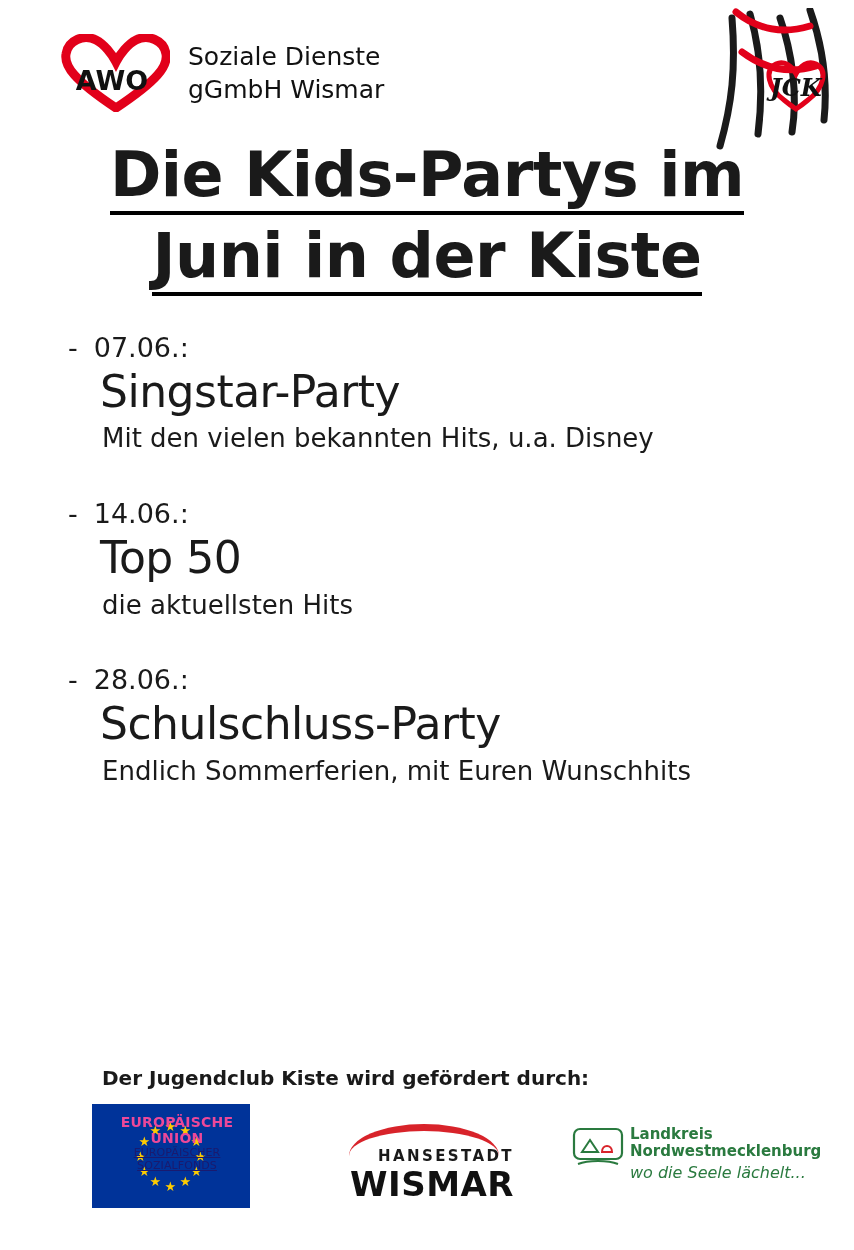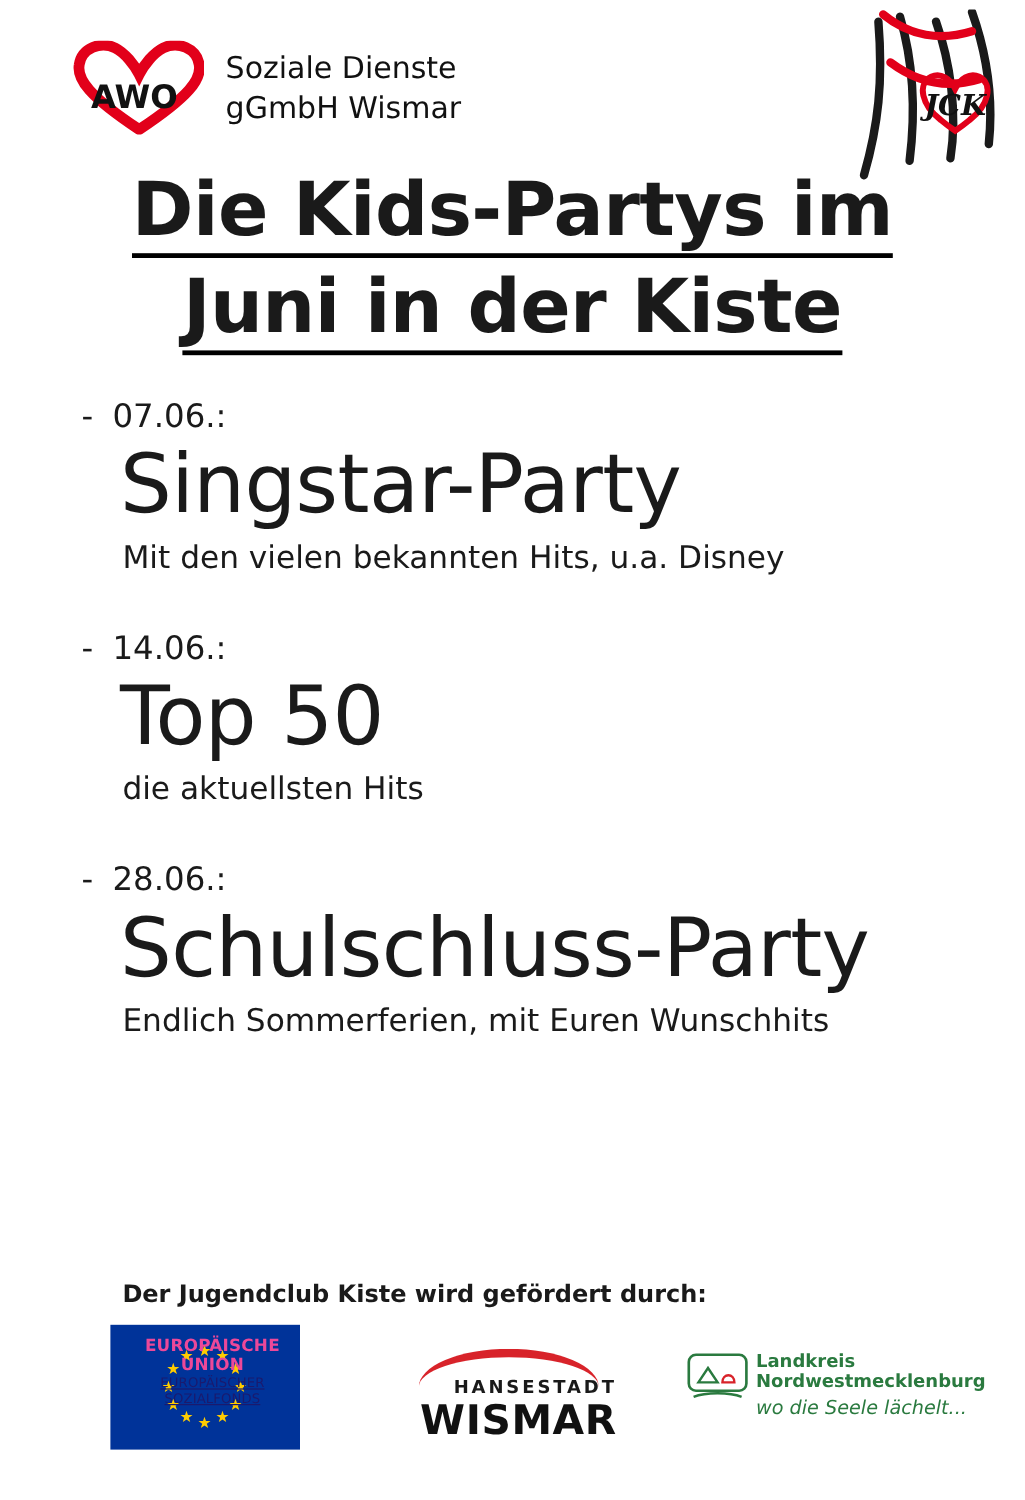--- a/index.html
+++ b/index.html
@@ -80,21 +80,21 @@
     width: 854px;
   }
   .event { margin-bottom: 40px; }
   .event .date {
     font-size: 27px;
     padding-left: 68px;
     line-height: 1.3;
   }
   .event .date .dash { margin-right: 16px; }
   .event .name {
-    font-size: 68px;
+    font-size: 44px;
     padding-left: 100px;
     line-height: 1.12;
     margin-top: 2px;
     letter-spacing: -0.5px;
   }
   .event .desc {
     font-size: 26px;
     padding-left: 102px;
     margin-top: 6px;
     line-height: 1.3;

